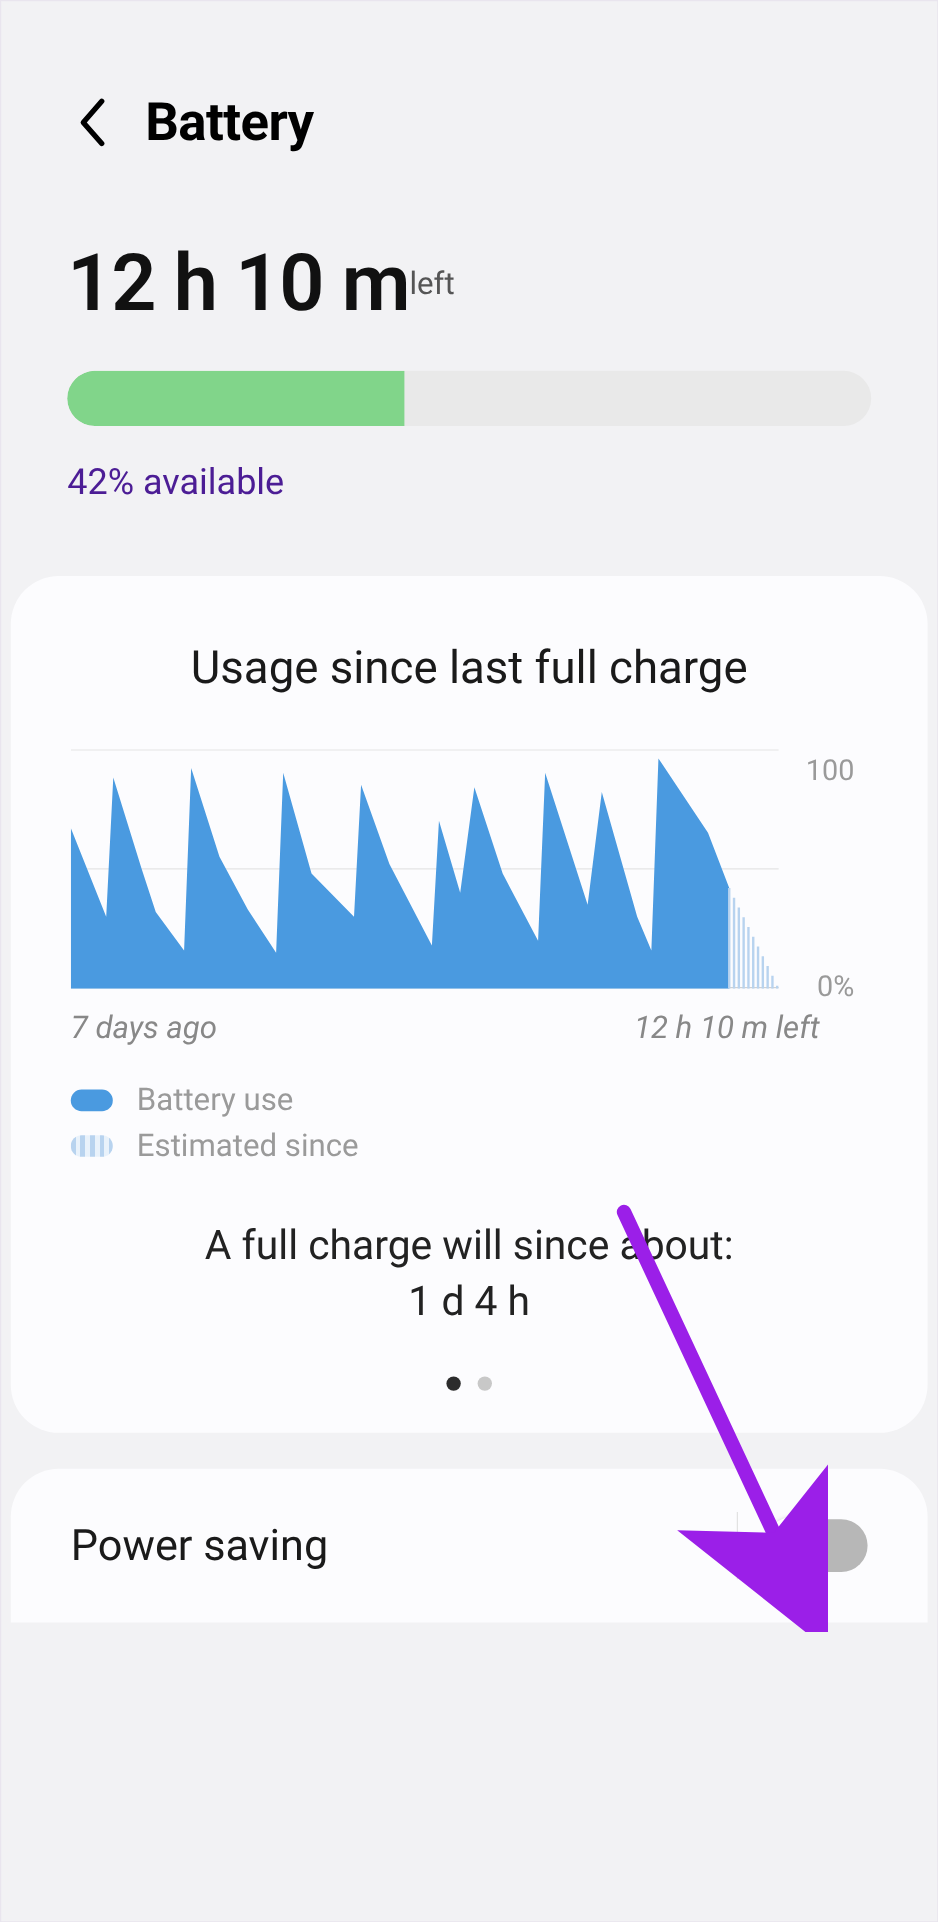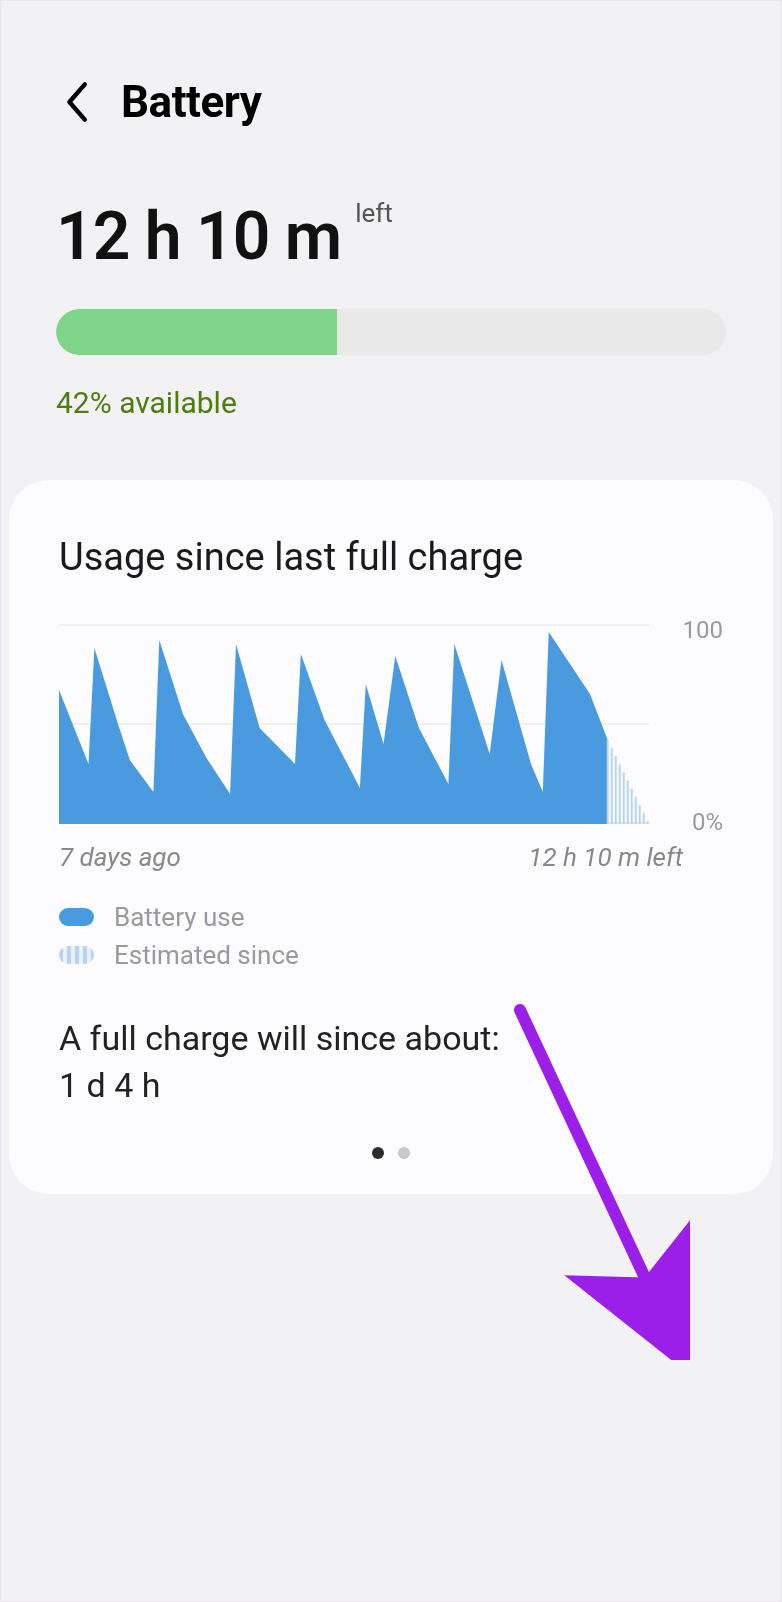--- a/index.html
+++ b/index.html
@@ -37,22 +37,22 @@
     font-weight: 700;
     letter-spacing: -0.5px;
   }
 
   
   .summary {
     padding: 50px 55px 60px 55px;
   }
   .time-left {
     display: flex;
-    align-items: flex-start;
-    gap: 14px;
+    align-items: center;
+    gap: 0;
   }
   .time-big {
     font-size: 66px;
     font-weight: 650;
     letter-spacing: -1px;
     color: #111;
   }
   .time-small {
     font-size: 26px;
     font-weight: 400;
@@ -67,29 +67,30 @@
     overflow: hidden;
   }
   .progress-fill {
     height: 100%;
     background: #81d58a;
     border-radius: 23px 0 0 23px;
   }
   .avail {
     margin-top: 30px;
     font-size: 30px;
-    color: #4d7c0f;
+    color: #4c1d95;
   }
 
   
   .card {
     background: #fcfcfe;
     border-radius: 40px;
     margin: 0 8px 30px 8px;
     padding: 55px 50px 35px 50px;
+    text-align: center;
   }
   .usage-title {
     font-size: 38px;
     font-weight: 400;
     color: #1a1a1a;
     margin-bottom: 45px;
   }
   .chart-wrap {
     position: relative;
     width: 100%;
@@ -97,23 +98,24 @@
   }
   .chart {
     position: absolute;
     left: 0;
     top: 0;
     width: 590px;
     height: 200px;
   }
   .ylabel-top, .ylabel-bot {
     position: absolute;
-    right: 0;
+    right: 11px;
     font-size: 24px;
     color: #9a9a9a;
+    margin-top: 12px;
   }
   .ylabel-top { top: -8px; }
   .ylabel-bot { bottom: -2px; }
   .xaxis {
     display: flex;
     justify-content: space-between;
     padding: 8px 40px 0 0;
     font-size: 26px;
     color: #888;
     font-style: italic;
@@ -289,20 +291,29 @@
     <div class="fullcharge">A full charge will since about:</div>
     <div class="fullcharge-val">1 d 4 h</div>
 
     <div class="pager">
       <div class="dot active"></div>
       <div class="dot"></div>
     </div>
   </div>
 
   <div class="settings">
+    <div class="row">
+      <div class="row-label">Power saving</div>
+      <div class="row-right">
+        <div class="vsep"></div>
+        <div class="toggle">
+          <div class="toggle-knob"></div>
+        </div>
+      </div>
+    </div>
   </div>
 
   <svg class="arrow" width="180" height="360">
     <defs>
       <marker id="ah" markerWidth="12" markerHeight="12" refX="6" refY="6" orient="auto">
         <path d="M0,0 L12,6 L0,12 L3,6 Z" fill="#9b1fe8"></path>
       </marker>
     </defs>
     <line x1="10" y1="10" x2="150" y2="310" stroke="#9b1fe8" stroke-width="12" marker-end="url(#ah)" stroke-linecap="round"></line>
   </svg>

